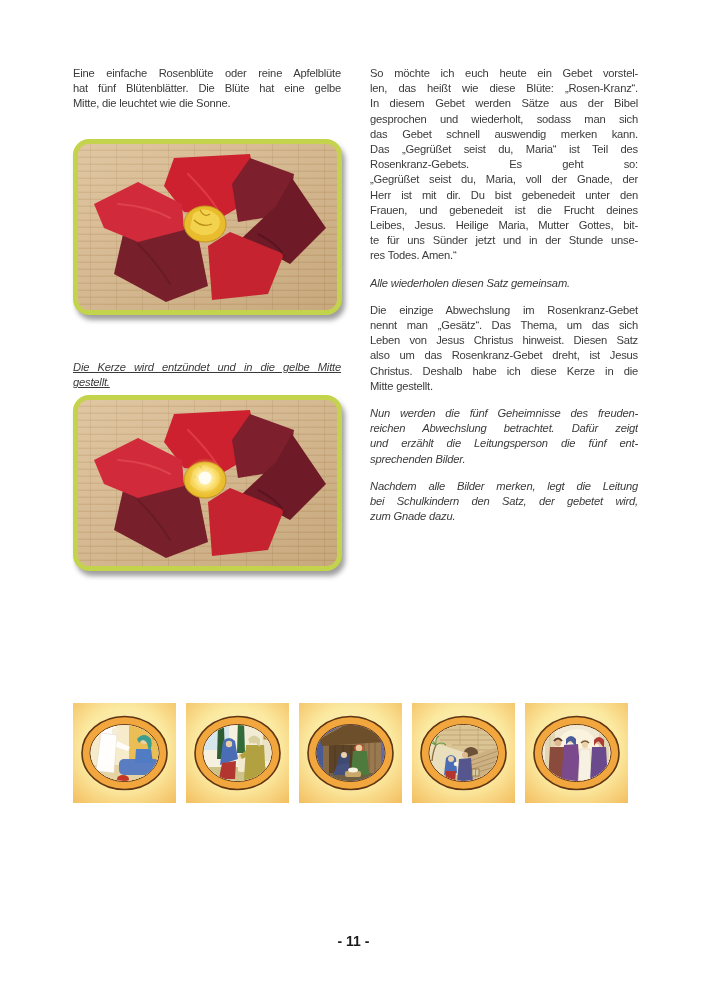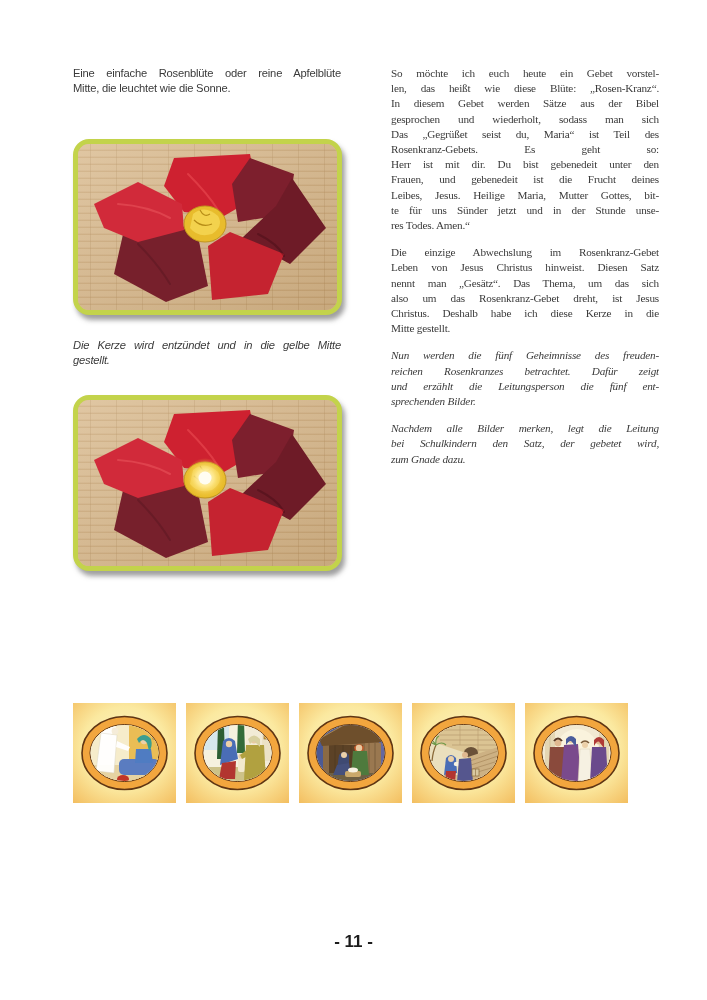--- a/index.html
+++ b/index.html
@@ -3,49 +3,50 @@
 <meta charset="utf-8">
 <style>
   html,body{margin:0;padding:0;background:#ffffff;}
   .page{
     position:relative;width:707px;height:1000px;background:#fff;overflow:hidden;
     font-family:"Liberation Sans","DejaVu Sans",sans-serif;
     font-size:11.2px;line-height:15.2px;letter-spacing:-0.2px;color:#3a3a3a;
   }
   .abs{position:absolute;}
   .col-left-intro{left:73px;top:66px;width:268px;}
-  .caption{left:73px;top:338px;width:268px;}
-  .col-right{left:391px;top:66px;width:268px;font-family:Liberation Serif, serif;}
+  .caption{left:73px;top:360px;width:268px;text-decoration:underline;}
+  .col-right{left:370px;top:66px;width:268px;}
   .para{margin:0 0 12px 0;}
   .para.italic{font-style:italic;}
   .tline{text-align:justify;text-align-last:justify;white-space:nowrap;overflow:hidden;}
   .tline-last{text-align-last:left;}
   .photo{
     left:73px;width:269px;height:176px;margin:0;box-sizing:border-box;
     border:5px solid var(--frame-green,#c3d34b);border-radius:16px;
     box-shadow:3px 5px 5px rgba(80,80,80,.55);
     overflow:hidden;background:#d9ba8e;
   }
   .photo1{top:139px;}
   .photo2{top:395px;}
   .photo svg{display:block;width:100%;height:100%;}
   .cards{left:73px;top:703px;display:flex;gap:10px;}
   .card{width:103px;height:100px;margin:0;}
   .card svg{display:block;width:103px;height:100px;}
   .page-num{left:0;top:934px;width:707px;text-align:center;font-weight:bold;
-    font-size:17px;letter-spacing:0;color:#1c1c1c;}
+    font-size:14px;letter-spacing:0;color:#1c1c1c;}
 </style>
 </head>
 <body>
 
 <div class="page">
 
   <section class="abs col-left-intro">
       <div class="para">
         <div class="tline">Eine einfache Rosenblüte oder reine Apfelblüte</div>
+        <div class="tline">hat fünf Blütenblätter. Die Blüte hat eine gelbe</div>
         <div class="tline tline-last">Mitte, die leuchtet wie die Sonne.</div>
       </div>
     </section>
 
   <figure class="abs photo photo1">
     <svg viewBox="0 0 259 166">
       <defs>
         <pattern id="woodp" width="26" height="7" patternUnits="userSpaceOnUse">
           <rect width="26" height="7" fill="#d9ba8e"></rect>
           <rect y="5.6" width="26" height="1.4" fill="#c09a68" opacity="0.55"></rect>
@@ -99,39 +100,44 @@
       <circle cx="127" cy="78" r="6.5" fill="#fffdf2"></circle>
     </svg>
   </figure>
 
   <section class="abs col-right">
       <div class="para">
         <div class="tline">So möchte ich euch heute ein Gebet vorstel-</div>
         <div class="tline">len, das heißt wie diese Blüte: „Rosen-Kranz“.</div>
         <div class="tline">In diesem Gebet werden Sätze aus der Bibel</div>
         <div class="tline">gesprochen und wiederholt, sodass man sich</div>
+        <div class="tline">das Gebet schnell auswendig merken kann.</div>
         <div class="tline">Das „Gegrüßet seist du, Maria“ ist Teil des</div>
         <div class="tline">Rosenkranz-Gebets. Es geht so:</div>
+        <div class="tline">„Gegrüßet seist du, Maria, voll der Gnade, der</div>
         <div class="tline">Herr ist mit dir. Du bist gebenedeit unter den</div>
         <div class="tline">Frauen, und gebenedeit ist die Frucht deines</div>
         <div class="tline">Leibes, Jesus. Heilige Maria, Mutter Gottes, bit-</div>
         <div class="tline">te für uns Sünder jetzt und in der Stunde unse-</div>
         <div class="tline tline-last">res Todes. Amen.“</div>
       </div>
+      <div class="para italic">
+        <div class="tline tline-last">Alle wiederholen diesen Satz gemeinsam.</div>
+      </div>
       <div class="para">
         <div class="tline">Die einzige Abwechslung im Rosenkranz-Gebet</div>
+        <div class="tline">nennt man „Gesätz“. Das Thema, um das sich</div>
         <div class="tline">Leben von Jesus Christus hinweist. Diesen Satz</div>
-        <div class="tline">nennt man „Gesätz“. Das Thema, um das sich</div>
         <div class="tline">also um das Rosenkranz-Gebet dreht, ist Jesus</div>
         <div class="tline">Christus. Deshalb habe ich diese Kerze in die</div>
         <div class="tline tline-last">Mitte gestellt.</div>
       </div>
       <div class="para italic">
         <div class="tline">Nun werden die fünf Geheimnisse des freuden-</div>
-        <div class="tline">reichen Rosenkranzes betrachtet. Dafür zeigt</div>
+        <div class="tline">reichen Abwechslung betrachtet. Dafür zeigt</div>
         <div class="tline">und erzählt die Leitungsperson die fünf ent-</div>
         <div class="tline tline-last">sprechenden Bilder.</div>
       </div>
       <div class="para italic">
         <div class="tline">Nachdem alle Bilder merken, legt die Leitung</div>
         <div class="tline">bei Schulkindern den Satz, der gebetet wird,</div>
         <div class="tline tline-last">zum Gnade dazu.</div>
       </div>
     </section>
 

